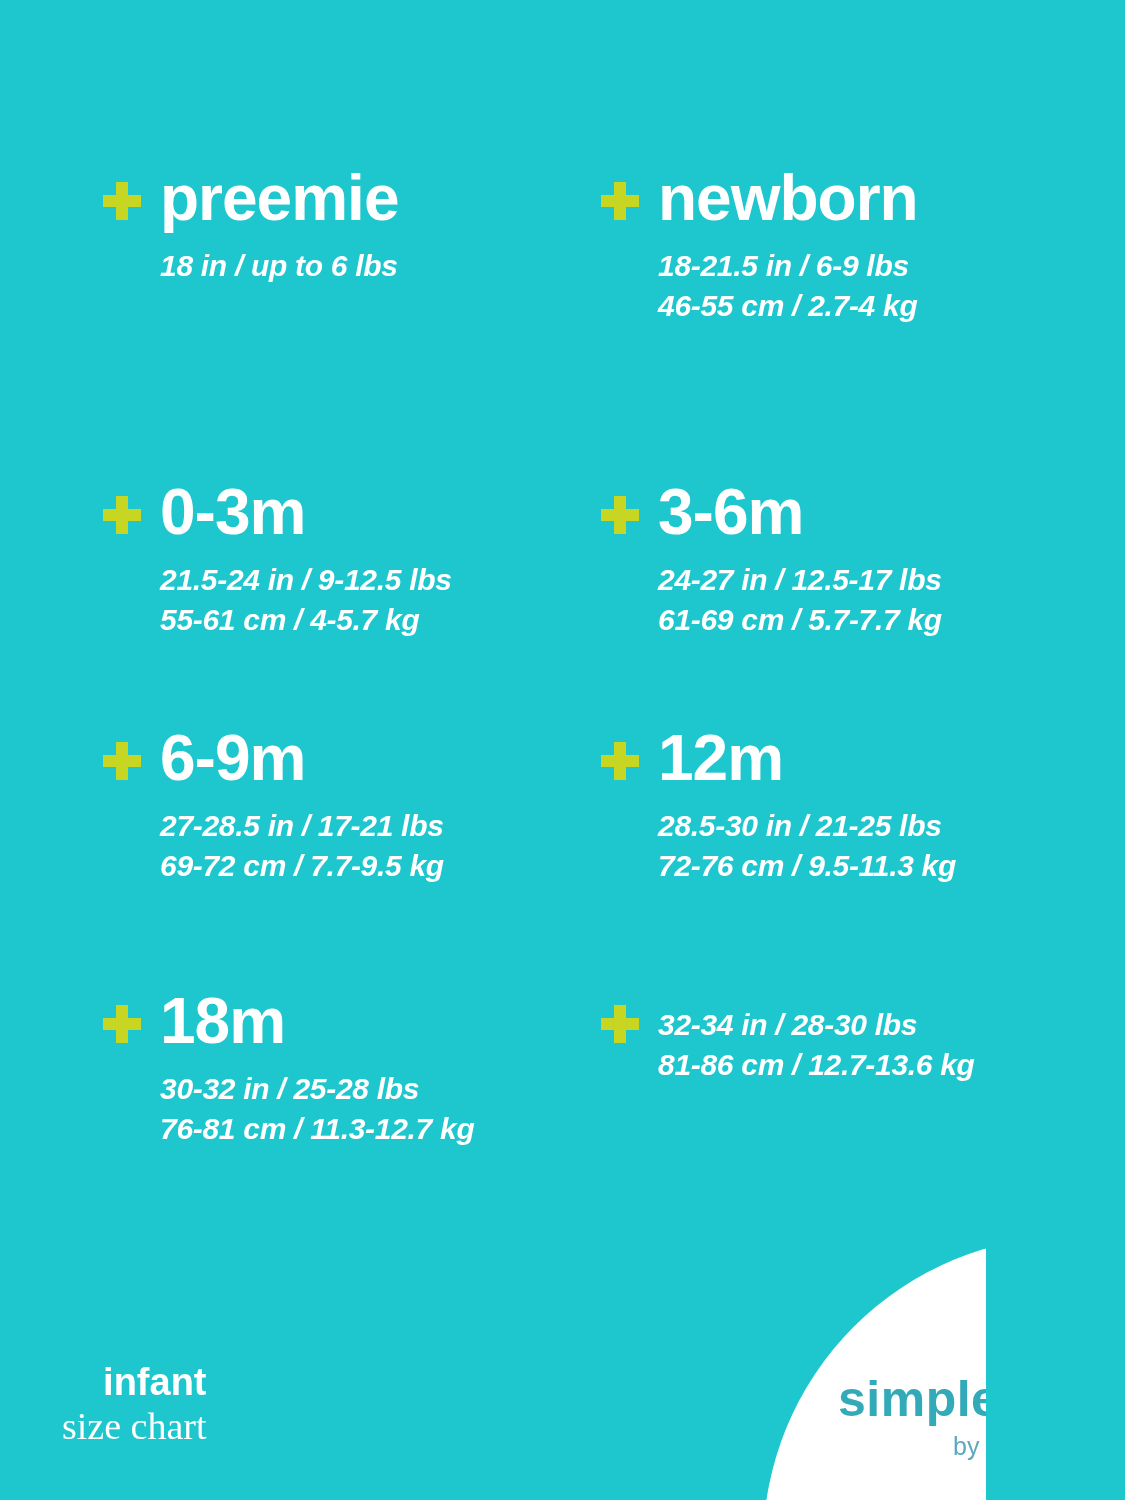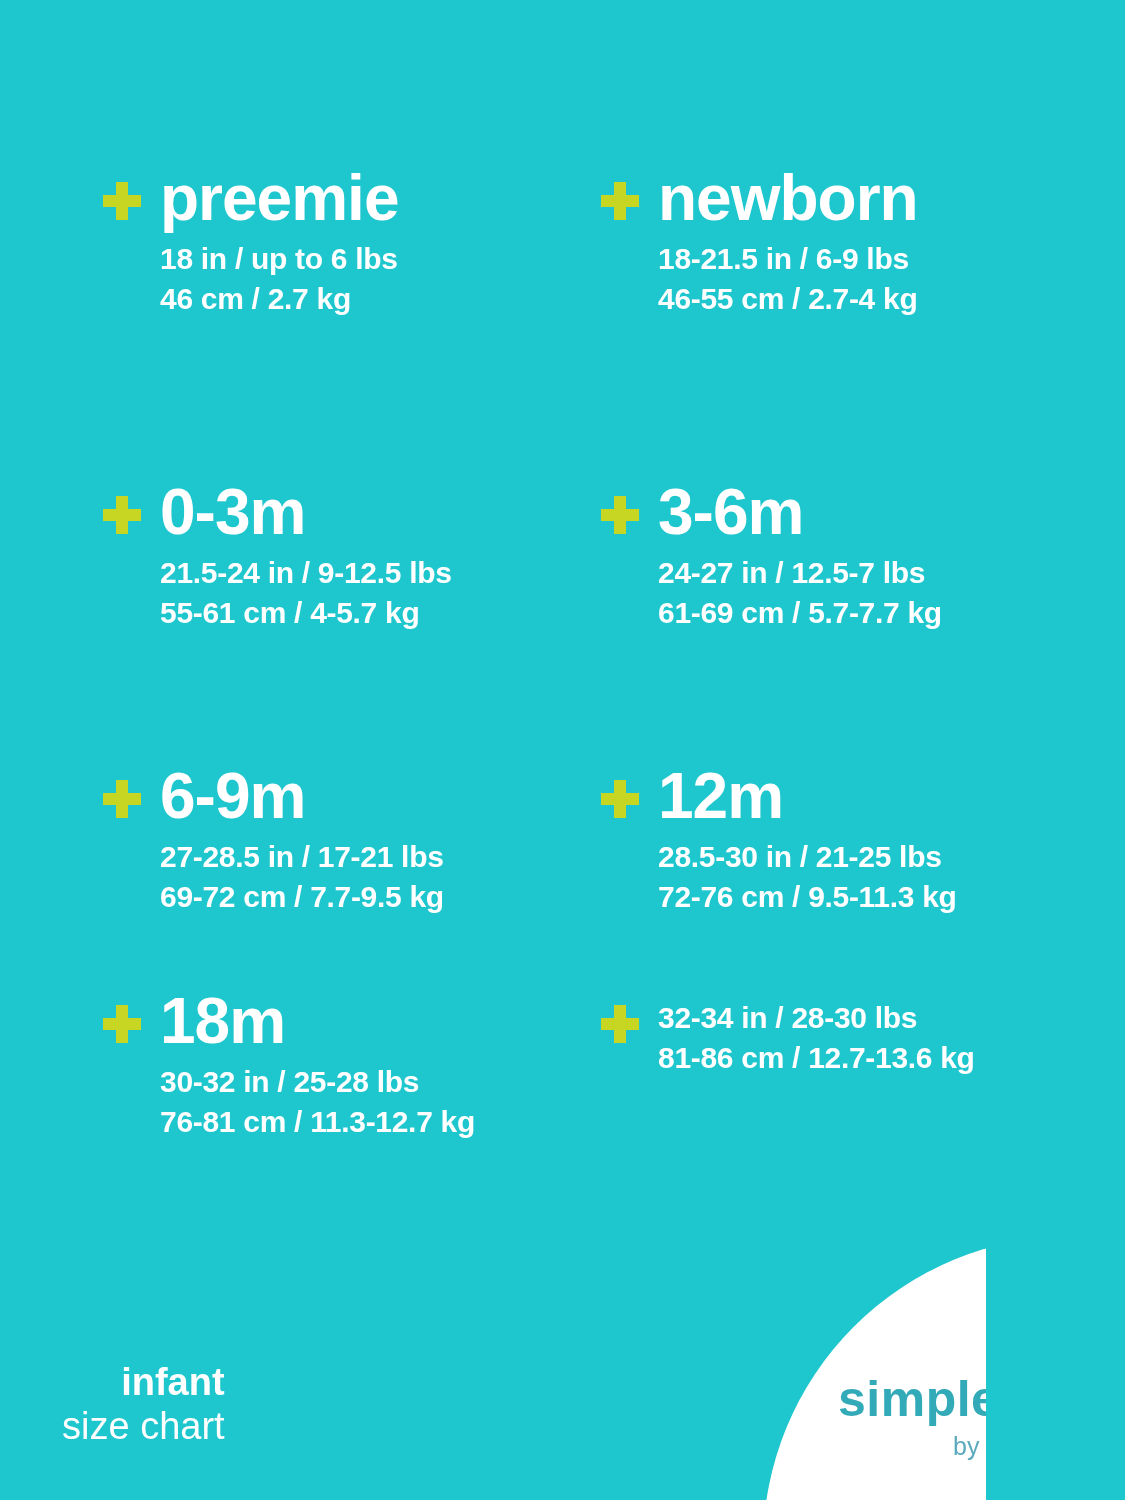--- a/index.html
+++ b/index.html
@@ -56,34 +56,35 @@
   .size-name {
     margin-left: 57px;
     font-size: 64px;
     line-height: 64px;
     font-weight: 700;
     letter-spacing: -1px;
     color: var(--text);
   }
   .size-details {
     margin-left: 57px;
-    margin-top: 9px;
+    margin-top: 16px;
+    font-style: italic;
   }
   .size-line {
     font-size: 30px;
     line-height: 40px;
     font-weight: 700;
     letter-spacing: -0.3px;
     color: var(--text);
   }
 
   
   .r1 { top: 166px; }
   .r2 { top: 480px; }
-  .r3 { top: 764px; }
+  .r3 { top: 726px; }
   .r4 { top: 989px; }
   .c1 { left: 103px; }
   .c2 { left: 601px; }
 
   
   .footer-label {
     position: absolute;
     left: 62px;
     top: 1360px;
     color: var(--text);
@@ -91,20 +92,21 @@
   }
   .footer-bold {
     font-size: 38px;
     line-height: 44px;
     font-weight: 700;
   }
   .footer-light {
     font-size: 38px;
     line-height: 44px;
     font-weight: 400;
+    font-family: Liberation Serif, serif;
   }
 
   
   .brand-circle {
     position: absolute;
     left: 763px;
     top: 1236px;
     width: 620px;
     height: 620px;
     border-radius: 50%;
@@ -186,21 +188,20 @@
 </head>
 <body>
 
 <div class="page">
 
   <div class="size-cell r1 c1">
     <span class="plus-icon"></span>
     <div class="size-name">preemie</div>
     <div class="size-details">
       <div class="size-line">18 in / up to 6 lbs</div>
-      <div class="size-line">46 cm / 2.7 kg</div>
     </div>
   </div>
   <div class="size-cell r1 c2">
     <span class="plus-icon"></span>
     <div class="size-name">newborn</div>
     <div class="size-details">
       <div class="size-line">18-21.5 in / 6-9 lbs</div>
       <div class="size-line">46-55 cm / 2.7-4 kg</div>
     </div>
   </div>
@@ -210,21 +211,21 @@
     <div class="size-name">0-3m</div>
     <div class="size-details">
       <div class="size-line">21.5-24 in / 9-12.5 lbs</div>
       <div class="size-line">55-61 cm / 4-5.7 kg</div>
     </div>
   </div>
   <div class="size-cell r2 c2">
     <span class="plus-icon"></span>
     <div class="size-name">3-6m</div>
     <div class="size-details">
-      <div class="size-line">24-27 in / 12.5-7 lbs</div>
+      <div class="size-line">24-27 in / 12.5-17 lbs</div>
       <div class="size-line">61-69 cm / 5.7-7.7 kg</div>
     </div>
   </div>
 
   <div class="size-cell r3 c1">
     <span class="plus-icon"></span>
     <div class="size-name">6-9m</div>
     <div class="size-details">
       <div class="size-line">27-28.5 in / 17-21 lbs</div>
       <div class="size-line">69-72 cm / 7.7-9.5 kg</div>

